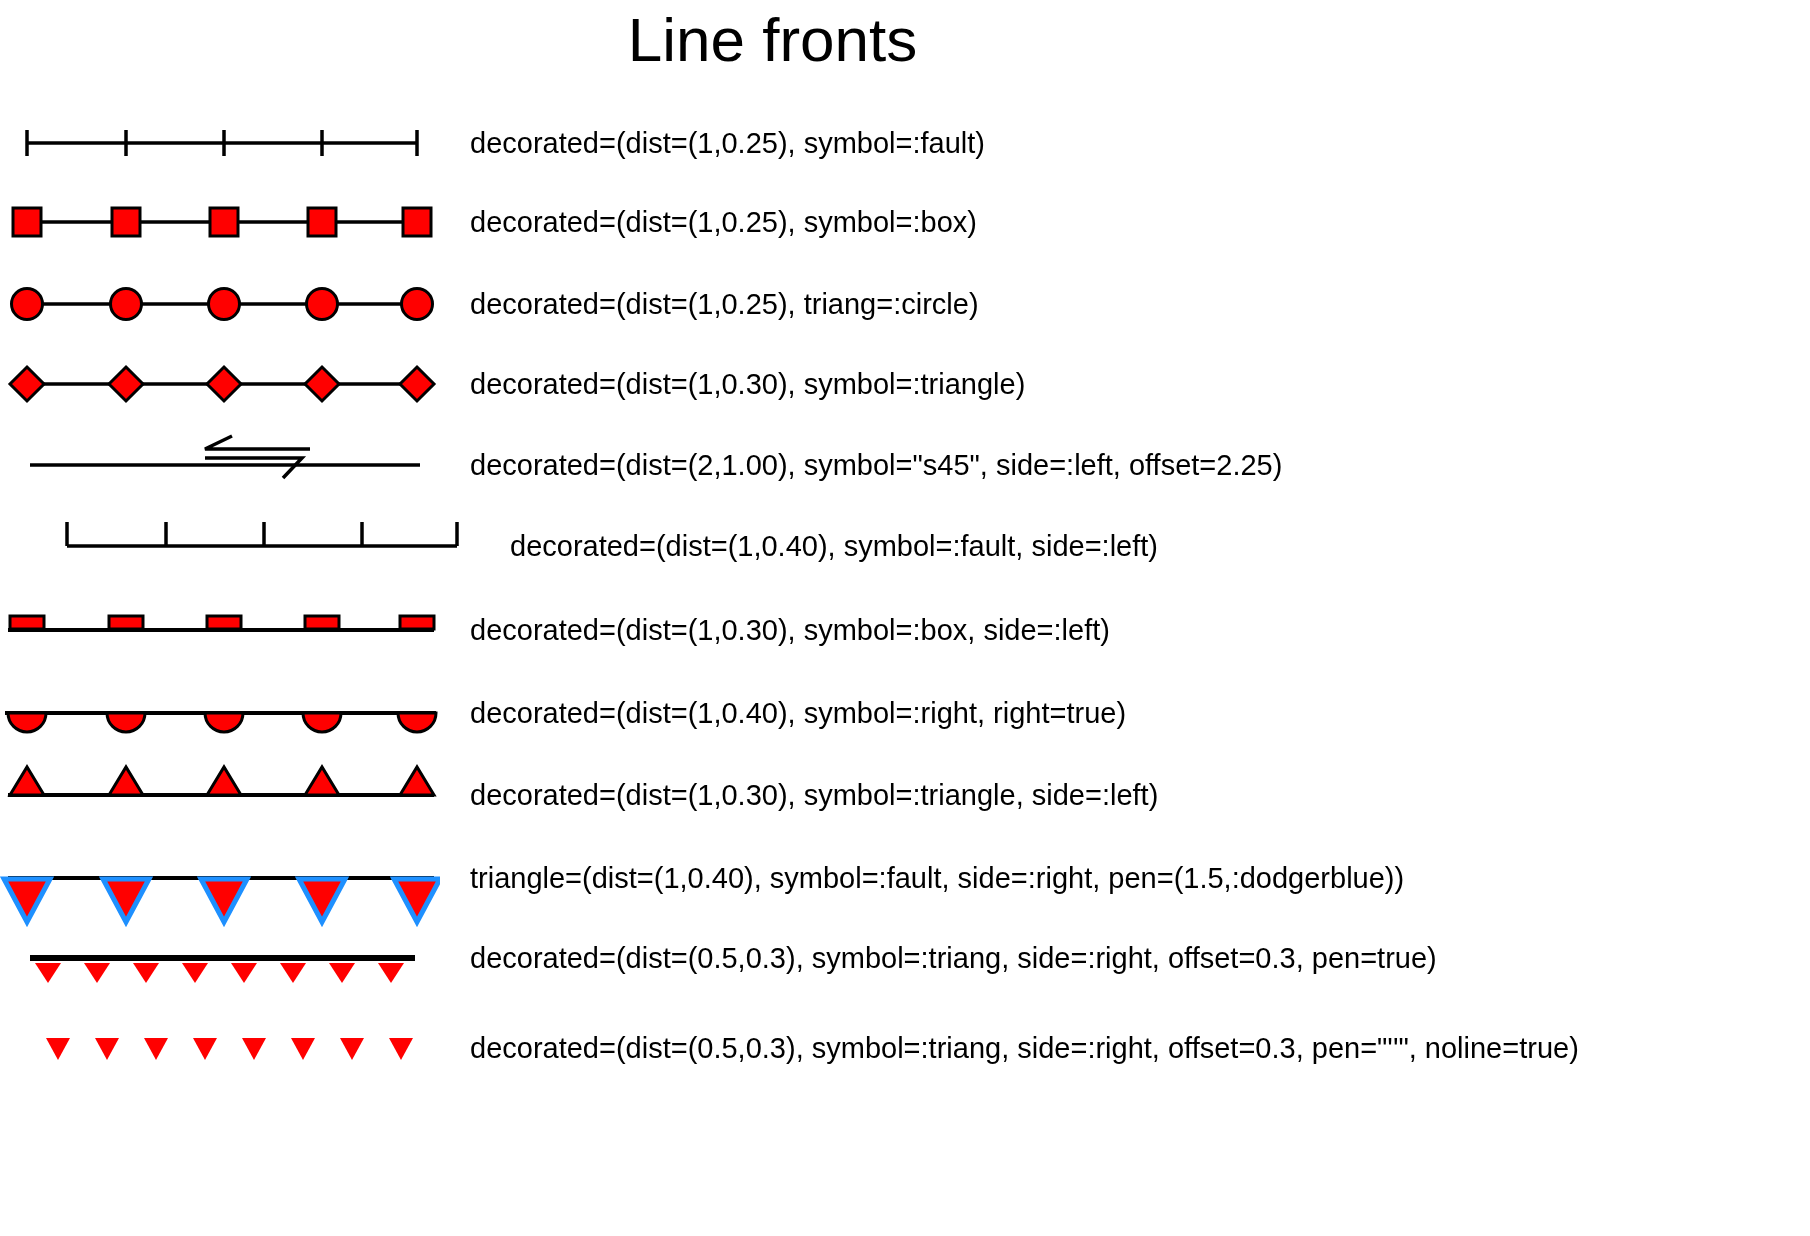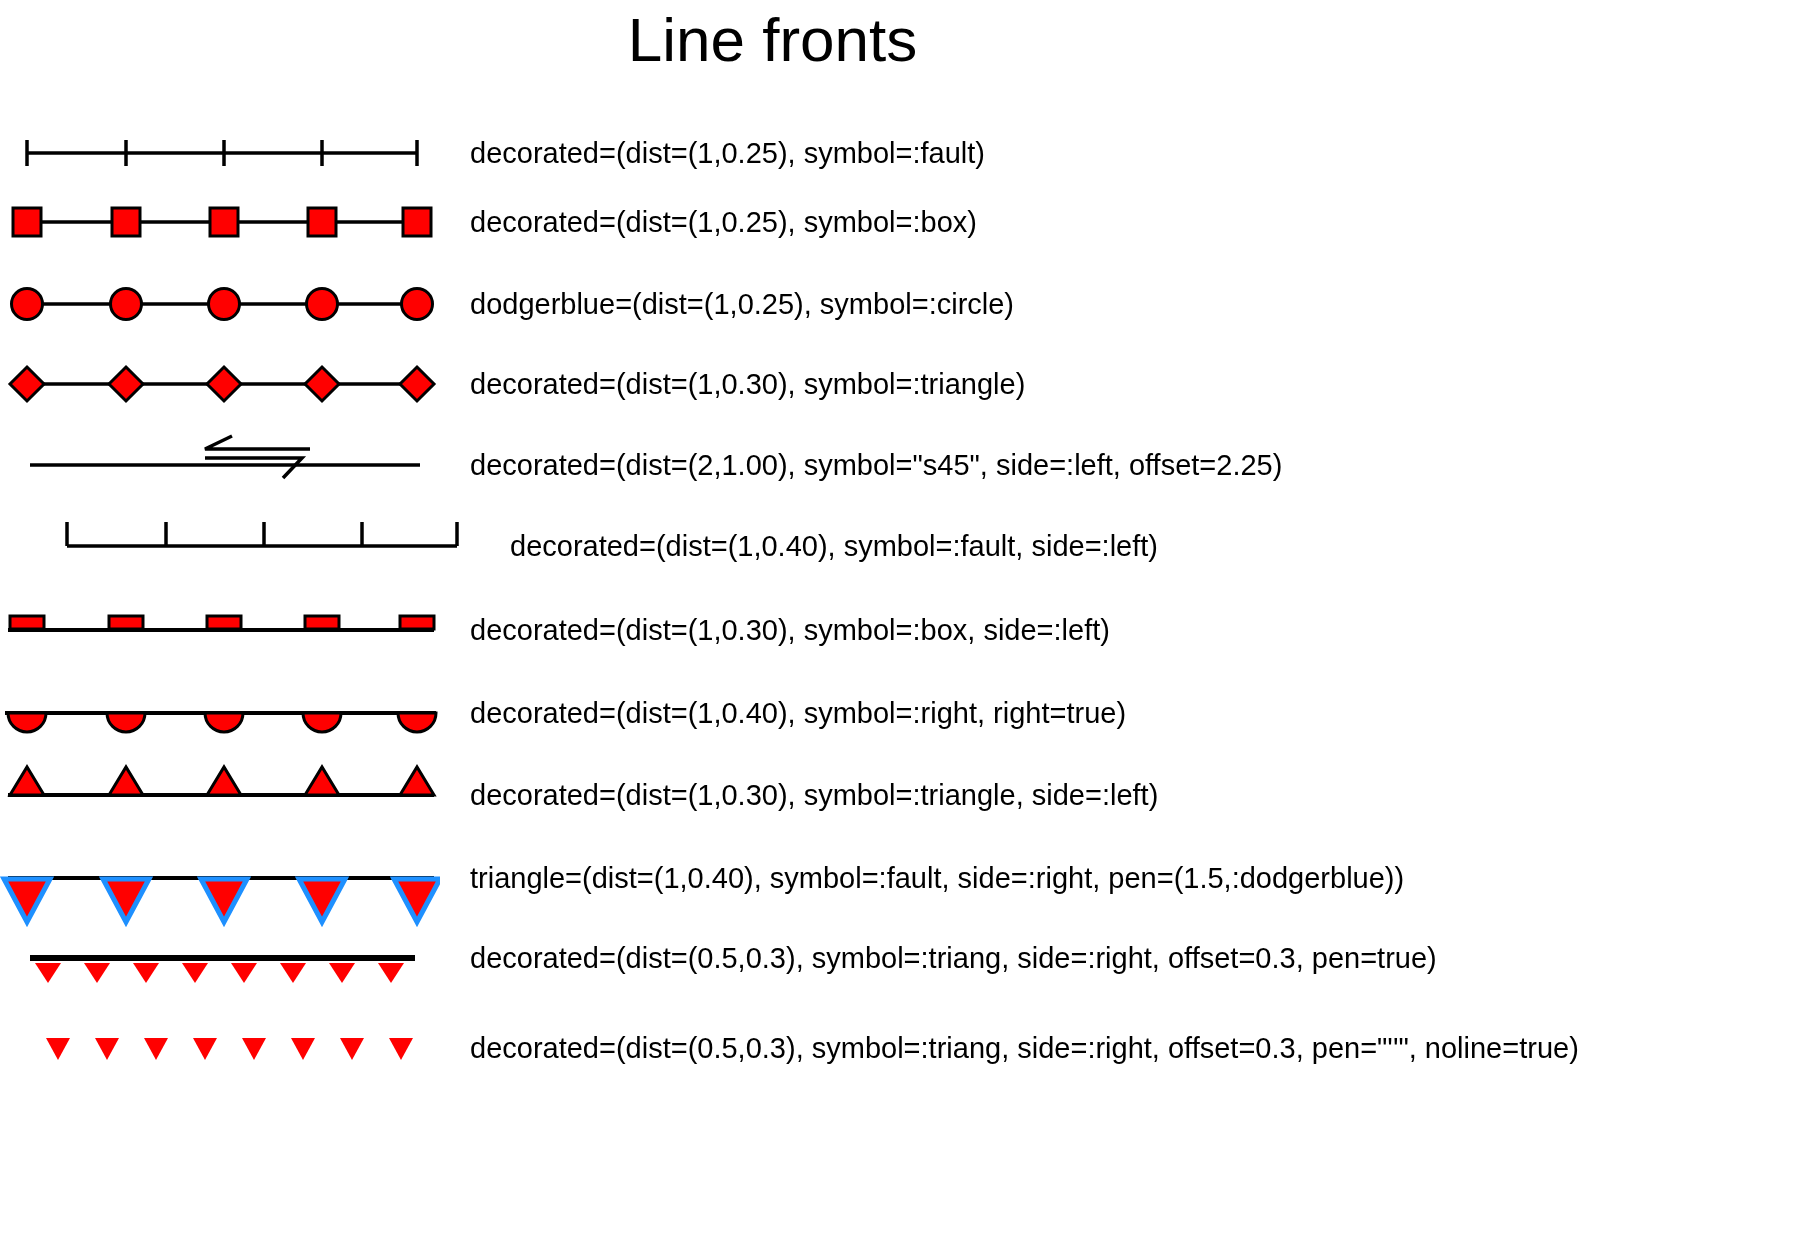--- a/index.html
+++ b/index.html
@@ -29,21 +29,21 @@
     font-size: 29px;
     white-space: nowrap;
   }
 </style>
 </head>
 <body>
 
 <div class="content">
   <h1 class="title">Line fronts</h1>
   <div id="rows">
-      <div class="row" style="top: 113px;">
+      <div class="row" style="top: 103px;">
         <svg width="440" height="100" viewBox="0 0 440 100">
           <line x1="27" y1="40" x2="417" y2="40" stroke="#000000" stroke-width="3.5"></line>
           <line x1="27" y1="27" x2="27" y2="53" stroke="#000000" stroke-width="3.5"></line>
           <line x1="126" y1="27" x2="126" y2="53" stroke="#000000" stroke-width="3.5"></line>
           <line x1="224" y1="27" x2="224" y2="53" stroke="#000000" stroke-width="3.5"></line>
           <line x1="322" y1="27" x2="322" y2="53" stroke="#000000" stroke-width="3.5"></line>
           <line x1="417" y1="27" x2="417" y2="53" stroke="#000000" stroke-width="3.5"></line>
         </svg>
         <div class="row-label">decorated=(dist=(1,0.25), symbol=:fault)</div>
       </div>
@@ -60,21 +60,21 @@
       </div>
       <div class="row" style="top: 264px;">
         <svg width="440" height="100" viewBox="0 0 440 100">
           <line x1="27" y1="40" x2="417" y2="40" stroke="#000000" stroke-width="3.5"></line>
           <circle cx="27" cy="40" r="15.5" fill="#ff0000" stroke="#000000" stroke-width="3"></circle>
           <circle cx="126" cy="40" r="15.5" fill="#ff0000" stroke="#000000" stroke-width="3"></circle>
           <circle cx="224" cy="40" r="15.5" fill="#ff0000" stroke="#000000" stroke-width="3"></circle>
           <circle cx="322" cy="40" r="15.5" fill="#ff0000" stroke="#000000" stroke-width="3"></circle>
           <circle cx="417" cy="40" r="15.5" fill="#ff0000" stroke="#000000" stroke-width="3"></circle>
         </svg>
-        <div class="row-label">dodgerblue=(dist=(1,0.25), symbol=:circle)</div>
+        <div class="row-label">decorated=(dist=(1,0.25), triang=:circle)</div>
       </div>
       <div class="row" style="top: 344px; padding-left: 24px;">
         <svg width="440" height="100" viewBox="0 0 440 100">
           <line x1="27" y1="40" x2="417" y2="40" stroke="#000000" stroke-width="3.5"></line>
           <polygon points="27,23 44,40 27,57 10,40" fill="#ff0000" stroke="#000000" stroke-width="3"></polygon>
           <polygon points="126,23 143,40 126,57 109,40" fill="#ff0000" stroke="#000000" stroke-width="3"></polygon>
           <polygon points="224,23 241,40 224,57 207,40" fill="#ff0000" stroke="#000000" stroke-width="3"></polygon>
           <polygon points="322,23 339,40 322,57 305,40" fill="#ff0000" stroke="#000000" stroke-width="3"></polygon>
           <polygon points="417,23 434,40 417,57 400,40" fill="#ff0000" stroke="#000000" stroke-width="3"></polygon>
         </svg>

